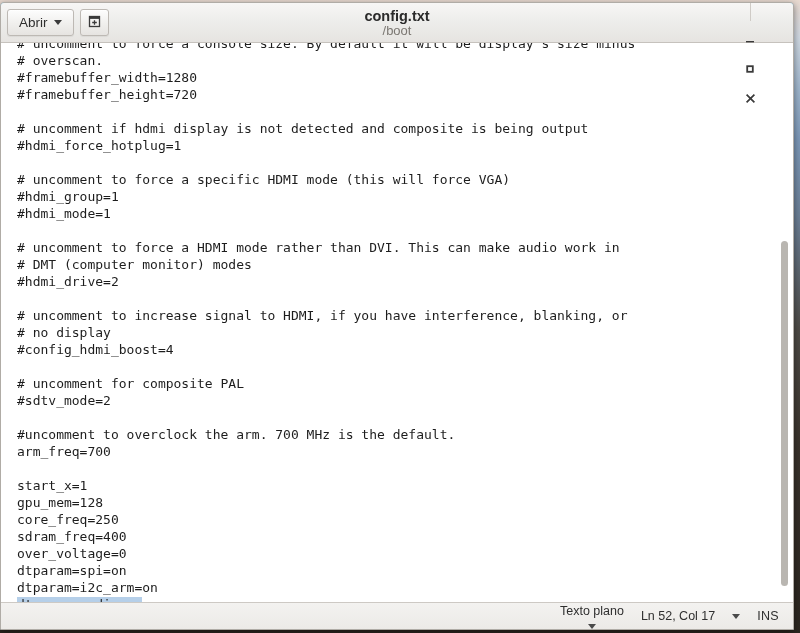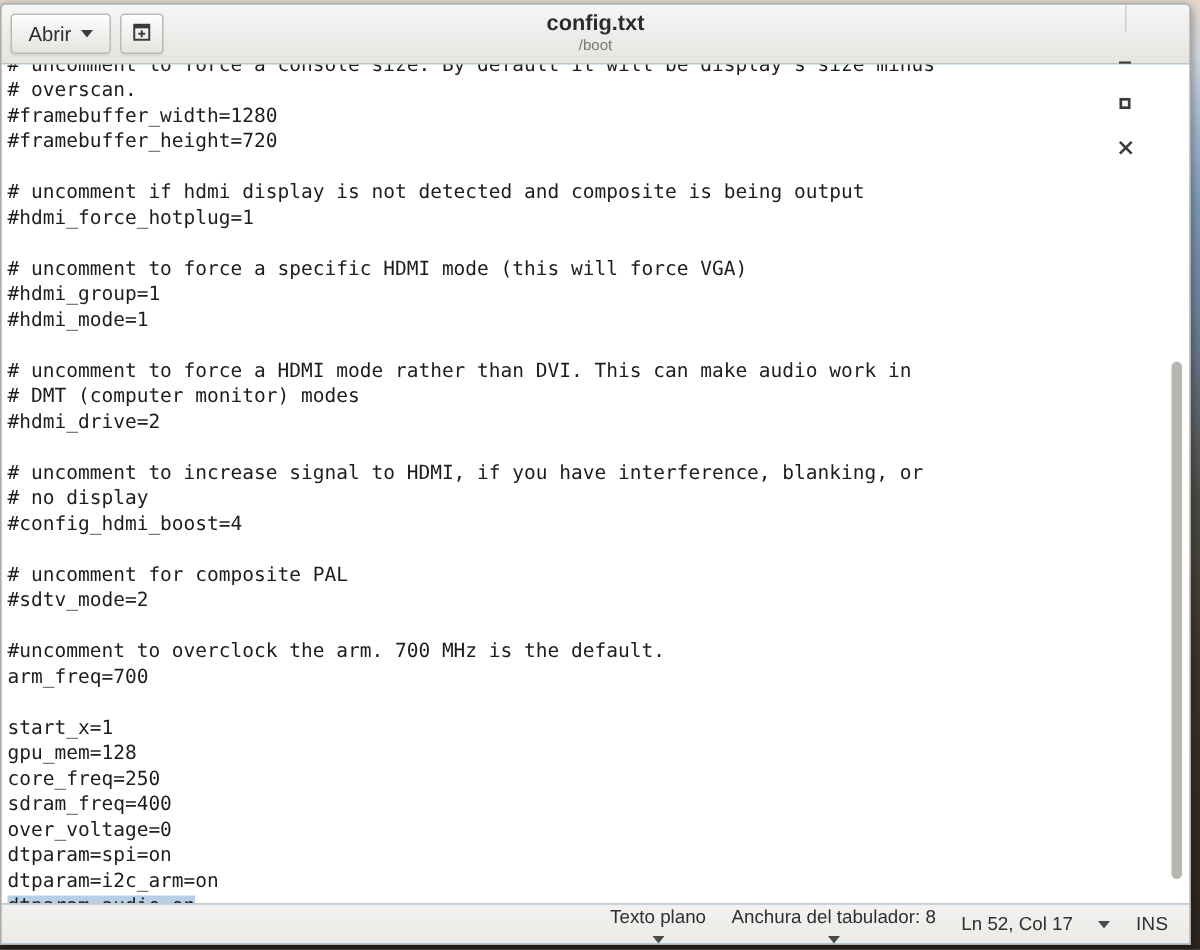--- a/index.html
+++ b/index.html
@@ -105,21 +105,21 @@
     pointer-events: none;
     z-index: 1;
   }
   #doc-title {
     font-size: 14.5px;
     font-weight: bold;
     color: #2b2b2b;
     line-height: 16px;
   }
   #doc-subtitle {
-    font-size: 10px;
+    font-size: 13px;
     color: #7b7772;
     line-height: 13px;
   }
 
   
   .wctl {
     width: 22px; height: 24px;
     display: flex;
     align-items: center;
     justify-content: center;
@@ -136,21 +136,21 @@
   #editor-wrap {
     position: relative;
     flex: 1 1 auto;
     background: #ffffff;
     overflow: hidden;
   }
   #editor {
     position: absolute;
     left: 0; top: 0;
     right: 0;
-    padding: 0 0 0 4px;
+    padding: 0 0 0 16px;
     font-family: "DejaVu Sans Mono", "Liberation Mono", monospace;
     font-size: 13px;
     line-height: 17px;
     color: #1d1d1d;
     white-space: pre;
     margin-top: -8px;   
   }
   .line { height: 17px; }
   .sel {
     background: #b5cfe9;
@@ -280,24 +280,20 @@
       <div id="vthumb"></div>
     </div>
   </div>
 
   <div id="statusbar">
     <div class="sb-item">
       <span>Texto plano</span>
       <span class="sb-caret"></span>
     </div>
     <div class="sb-item">
-      <span>Anchura del tabulador: 8</span>
-      <span class="sb-caret"></span>
-    </div>
-    <div class="sb-item">
       <span>Ln 52, Col 17</span>
     </div>
     <div class="sb-item">
       <span class="sb-caret"></span>
     </div>
     <div class="sb-item" id="sb-ins">
       <span>INS</span>
     </div>
   </div>
 

